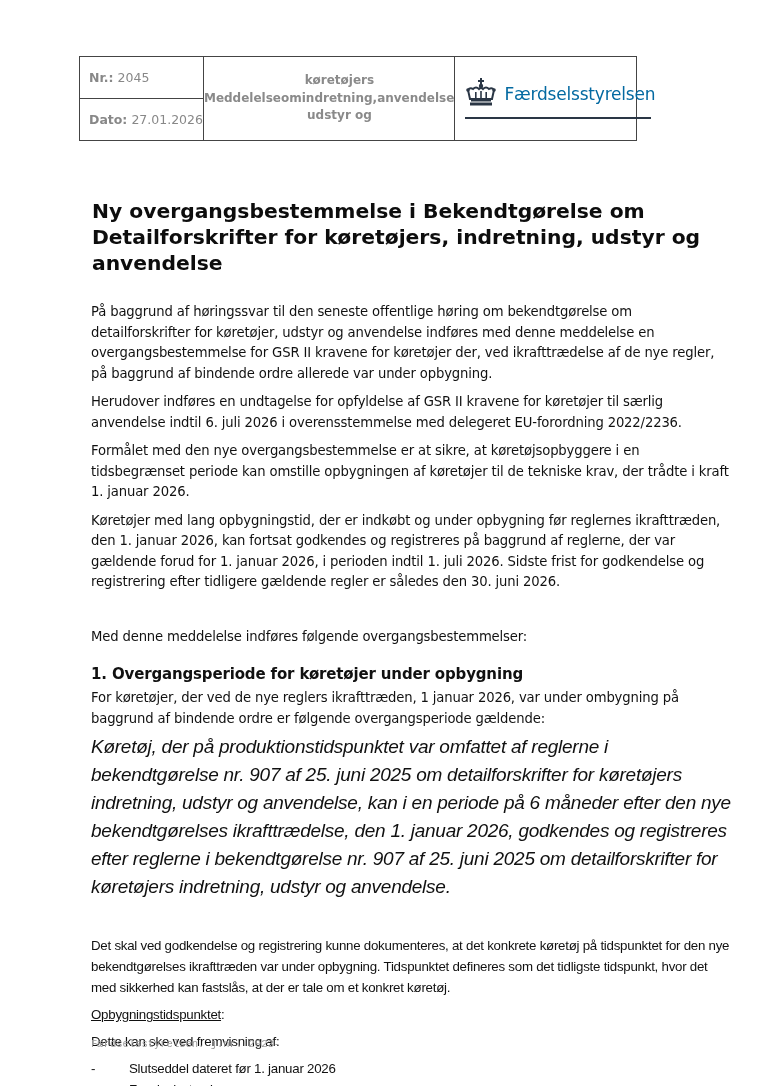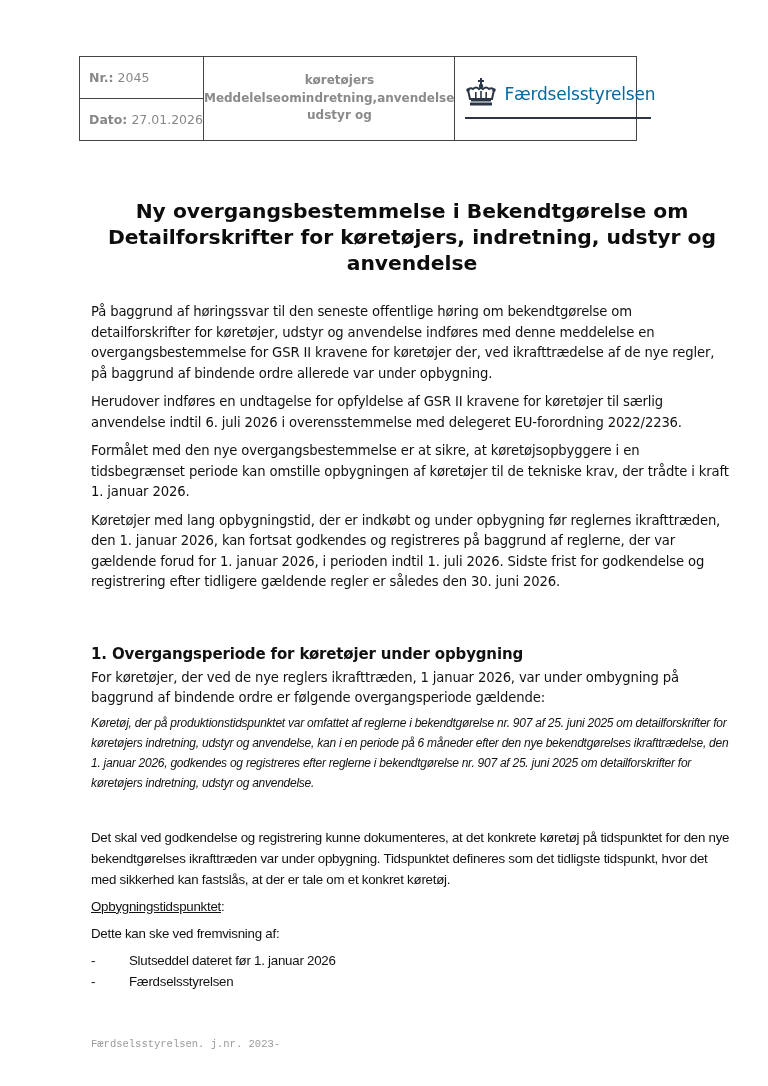--- a/index.html
+++ b/index.html
@@ -7,26 +7,26 @@
     .hdr { position: absolute; left: 79px; top: 56px; width: 558px; height: 85px; border: 1.5px solid #444; box-sizing: border-box; display: flex; }
     .hdr-left { width: 158px; border-right: 1.5px solid #444; display: flex; flex-direction: column; }
     .hdr-cell { flex: 1; display: flex; align-items: center; padding-left: 9px; font-size: 12.5px; color: #888; }
     .hdr-cell + .hdr-cell { border-top: 1.5px solid #444; }
     .hdr-cell b { color: #888; font-weight: bold; margin-right: 4px; }
     .hdr-mid { width: 282px; border-right: 1.5px solid #444; display: flex; flex-direction: row; align-items: center; justify-content: center; text-align: center; font-size: 12px; font-weight: bold; color: #8a8a8a; line-height: 17.5px; }
     .hdr-right { flex: 1; display: flex; flex-direction: column; justify-content: center; padding: 0 10px; }
     .logo-row { display: flex; align-items: center; gap: 7px; }
     .logo-text { font-family: "DejaVu Sans", sans-serif; font-size: 17px; color: #0369a1; letter-spacing: -0.2px; }
     .logo-line { margin-top: 7px; height: 2px; background: #2a3645; width: 186px; }
-    .title { position: absolute; left: 92px; top: 198px; width: 640px; font-size: 20.3px; font-weight: bold; line-height: 26px; color: #0d0d0d; margin: 0; text-align: center; }
+    .title { position: absolute; left: 92px; top: 198px; width: 640px; font-size: 20.3px; font-weight: bold; line-height: 26px; color: #0d0d0d; margin: 0; }
     .body { position: absolute; left: 91px; top: 302px; width: 640px; font-family: "DejaVu Sans", sans-serif; font-size: 13.2px; line-height: 20.5px; letter-spacing: -0.15px; }
     .body p { margin: 0 0 8px 0; }
     .gap { height: 26px; }
     .h2 { font-size: 15px; font-weight: bold; margin: 16px 0 3px 0; line-height: 22px; }
-    .ital { font-family: "Liberation Sans", sans-serif; font-style: italic; font-size: 12px; line-height: 20px; letter-spacing: -0.25px; margin: 2px 0 0 0; }
+    .ital { font-family: "Liberation Sans", sans-serif; font-style: italic; font-size: 19px; line-height: 28px; letter-spacing: -0.25px; margin: 2px 0 0 0; }
     .calibri { font-family: "Liberation Sans", sans-serif; font-size: 13.3px; line-height: 21px; letter-spacing: -0.25px; }
     .u { text-decoration: underline; }
     .list { margin: 6px 0 0 0; padding: 0; list-style: none; }
     .list li { display: flex; line-height: 21px; }
     .list .dash { width: 38px; }
     .footer { position: absolute; left: 91px; top: 1038px; font-family: Liberation Mono, monospace; font-size: 10.5px; color: #9a9a9a; }
   </style>
 </head>
 <body>
 
@@ -73,20 +73,21 @@
 </div>
 
 <h1 class="title">Ny overgangsbestemmelse i Bekendtgørelse om Detailforskrifter for køretøjers, indretning, udstyr og anvendelse</h1>
 
 <div class="body">
   <p>På baggrund af høringssvar til den seneste offentlige høring om bekendtgørelse om detailforskrifter for køretøjer, udstyr og anvendelse indføres med denne meddelelse en overgangsbestemmelse for GSR II kravene for køretøjer der, ved ikrafttrædelse af de nye regler, på baggrund af bindende ordre allerede var under opbygning.</p>
   <p>Herudover indføres en undtagelse for opfyldelse af GSR II kravene for køretøjer til særlig anvendelse indtil 6. juli 2026 i overensstemmelse med delegeret EU-forordning 2022/2236.</p>
   <p>Formålet med den nye overgangsbestemmelse er at sikre, at køretøjsopbyggere i en tidsbegrænset periode kan omstille opbygningen af køretøjer til de tekniske krav, der trådte i kraft 1. januar 2026.</p>
   <p>Køretøjer med lang opbygningstid, der er indkøbt og under opbygning før reglernes ikrafttræden, den 1. januar 2026, kan fortsat godkendes og registreres på baggrund af reglerne, der var gældende forud for 1. januar 2026, i perioden indtil 1. juli 2026. Sidste frist for godkendelse og registrering efter tidligere gældende regler er således den 30. juni 2026.</p>
   <div class="gap"></div>
+  <p>Med denne meddelelse indføres følgende overgangsbestemmelser:</p>
 
   <div class="h2">1. Overgangsperiode for køretøjer under opbygning</div>
   <p style="margin-bottom:4px">For køretøjer, der ved de nye reglers ikrafttræden, 1 januar 2026, var under ombygning på baggrund af bindende ordre er følgende overgangsperiode gældende:</p>
   <p class="ital">Køretøj, der på produktionstidspunktet var omfattet af reglerne i bekendtgørelse nr. 907 af 25. juni 2025 om detailforskrifter for køretøjers indretning, udstyr og anvendelse, kan i en periode på 6 måneder efter den nye bekendtgørelses ikrafttrædelse, den 1. januar 2026,  godkendes og registreres efter reglerne i bekendtgørelse nr. 907 af 25. juni 2025 om detailforskrifter for køretøjers indretning, udstyr og anvendelse.</p>
 
   <div style="height:26px"></div>
   <p class="calibri" style="margin-bottom:6px">Det skal ved godkendelse og registrering kunne dokumenteres, at det konkrete køretøj på tidspunktet for den nye bekendtgørelses ikrafttræden var under opbygning. Tidspunktet defineres som det tidligste tidspunkt, hvor det med sikkerhed kan fastslås, at der er tale om et konkret køretøj.</p>
   <p class="calibri" style="margin-bottom:6px"><span class="u">Opbygningstidspunktet</span><span>:</span></p>
   <p class="calibri" style="margin-bottom:0">Dette kan ske ved fremvisning af:</p>
   <ul class="list calibri">

